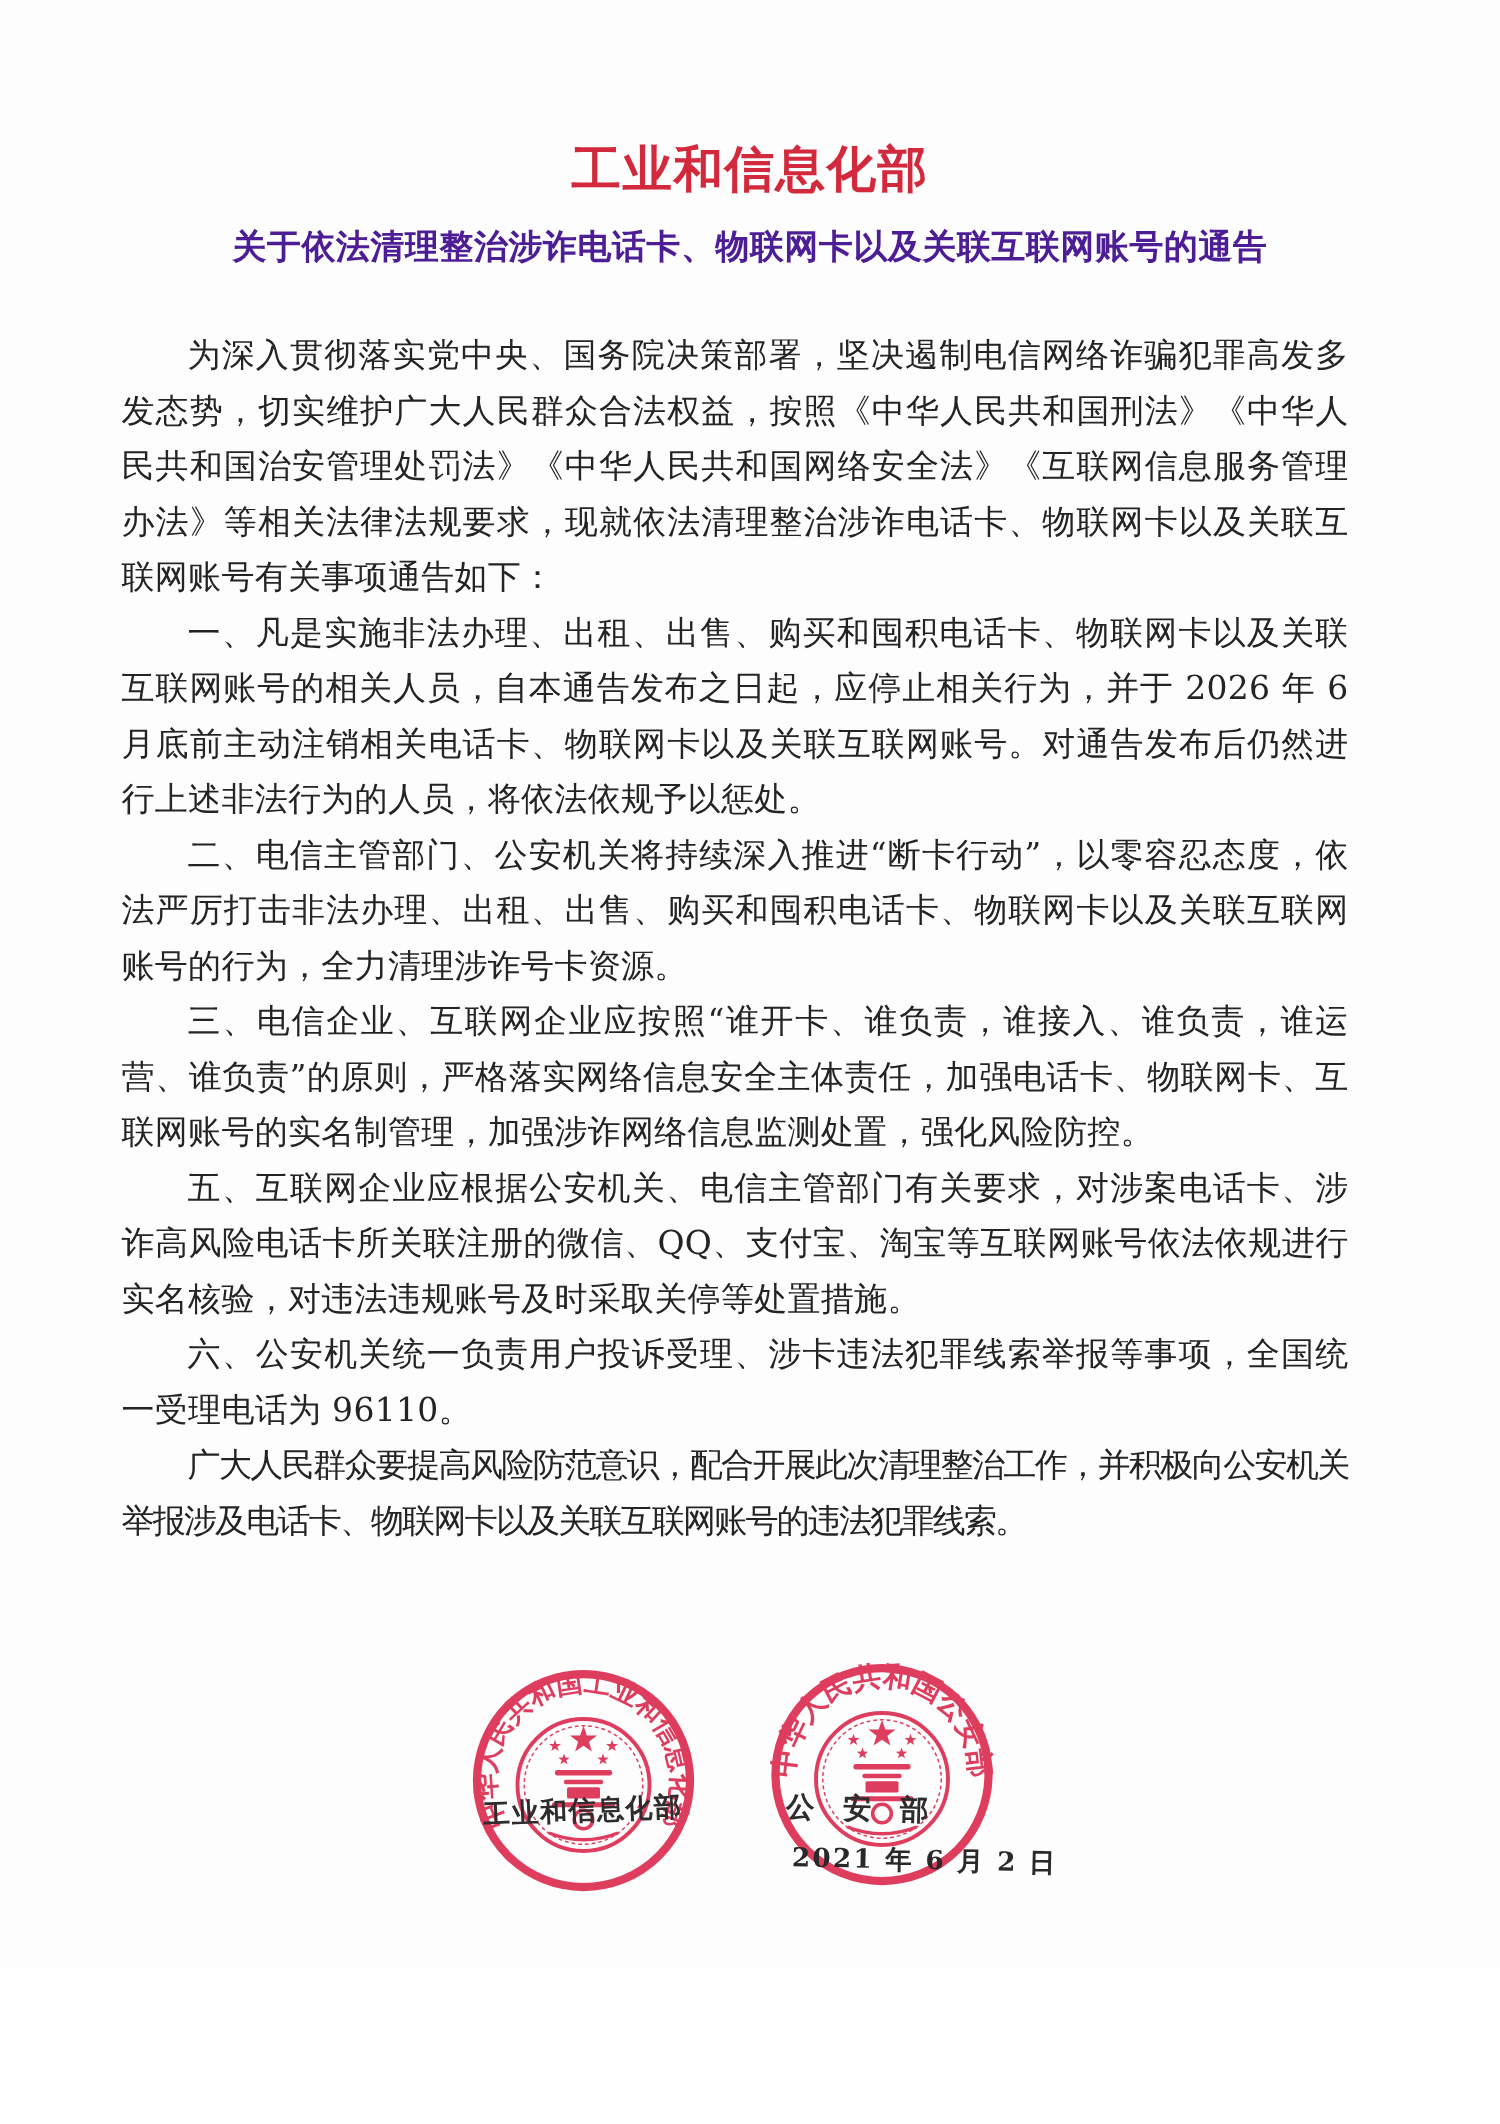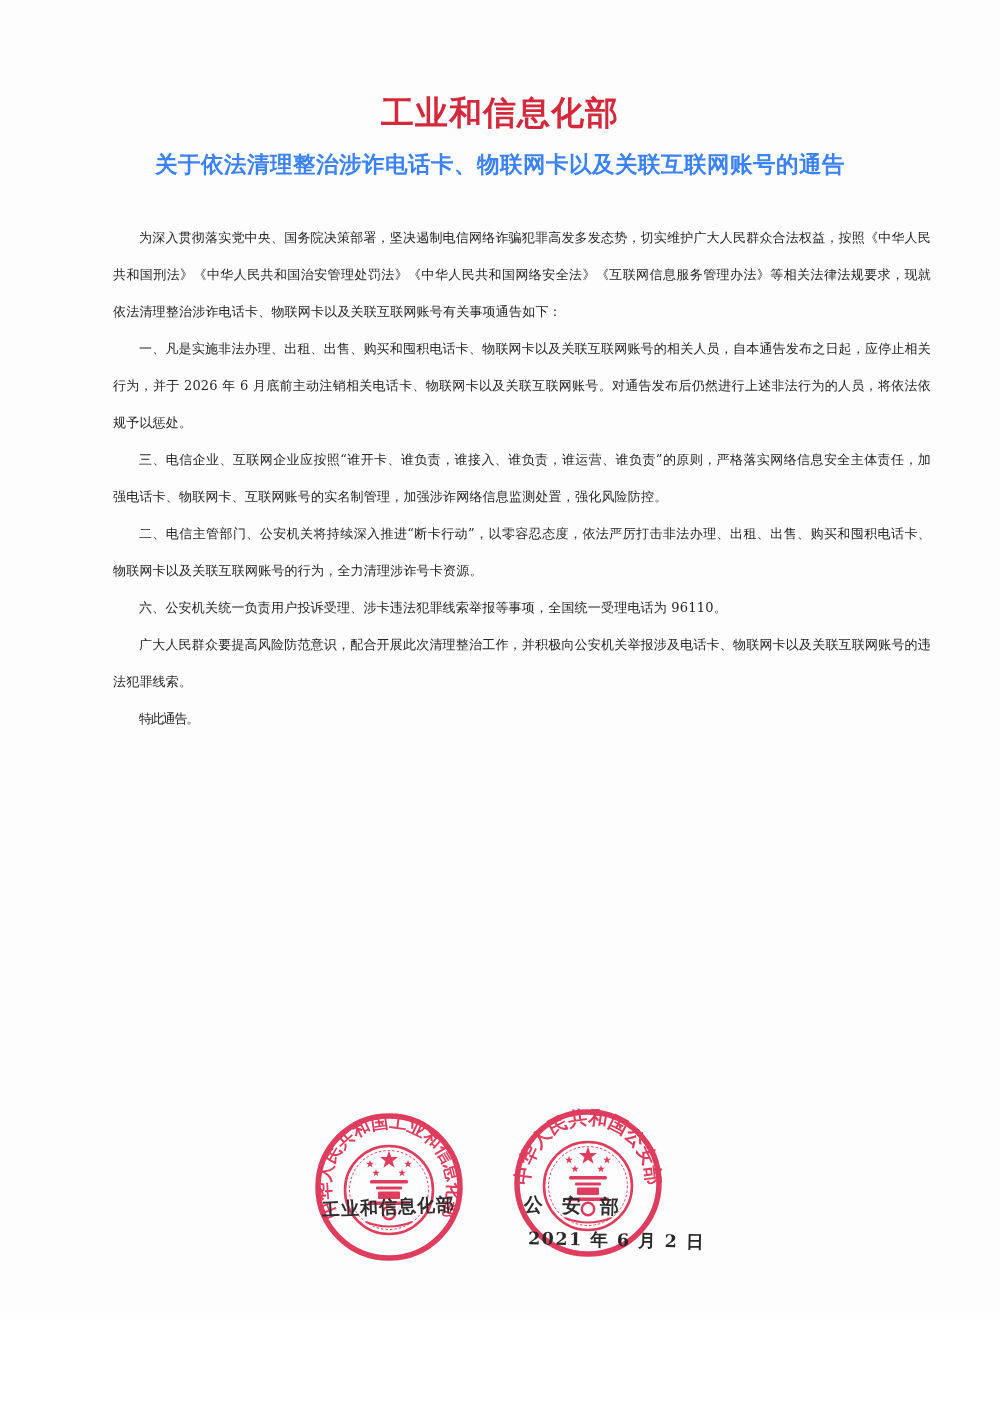--- a/index.html
+++ b/index.html
@@ -29,29 +29,29 @@
   .ministry-right { letter-spacing: 57px; margin-right: -57px; }
   .doc-title {
     position: absolute;
     top: 149px;
     left: 0;
     width: 100%;
     margin: 0;
     text-align: center;
     font-size: 22.5px;
     font-weight: bold;
-    color: #3b82f6;
+    color: #4c1d95;
     letter-spacing: 0.5px;
   }
   .doc-body {
     position: absolute;
-    left: 113px;
+    left: 81px;
     top: 219px;
     width: 818px;
-    font-size: 13px;
+    font-size: 22px;
     line-height: 37px;
     text-align: justify;
     text-align-last: left;
     letter-spacing: 0.2px;
   }
   .doc-body p { margin: 0; text-indent: 2em; }
   
   .doc-body p:nth-child(7) { letter-spacing: -1.2px; }
   .stamp {
     position: absolute;
@@ -78,25 +78,25 @@
 
   <div class="ministries" style="color:#d3293d;">
     <span class="ministry-left">工业和信息化部</span>
   </div>
 
   <h1 class="doc-title">关于依法清理整治涉诈电话卡、物联网卡以及关联互联网账号的通告</h1>
 
   <div class="doc-body">
     <p>为深入贯彻落实党中央、国务院决策部署，坚决遏制电信网络诈骗犯罪高发多发态势，切实维护广大人民群众合法权益，按照《中华人民共和国刑法》《中华人民共和国治安管理处罚法》《中华人民共和国网络安全法》《互联网信息服务管理办法》等相关法律法规要求，现就依法清理整治涉诈电话卡、物联网卡以及关联互联网账号有关事项通告如下：</p>
     <p>一、凡是实施非法办理、出租、出售、购买和囤积电话卡、物联网卡以及关联互联网账号的相关人员，自本通告发布之日起，应停止相关行为，并于 2026 年 6 月底前主动注销相关电话卡、物联网卡以及关联互联网账号。对通告发布后仍然进行上述非法行为的人员，将依法依规予以惩处。</p>
+    <p>二、电信主管部门、公安机关将持续深入推进“断卡行动”，以零容忍态度，依法严厉打击非法办理、出租、出售、购买和囤积电话卡、物联网卡以及关联互联网账号的行为，全力清理涉诈号卡资源。</p>
     <p>三、电信企业、互联网企业应按照“谁开卡、谁负责，谁接入、谁负责，谁运营、谁负责”的原则，严格落实网络信息安全主体责任，加强电话卡、物联网卡、互联网账号的实名制管理，加强涉诈网络信息监测处置，强化风险防控。</p>
-    <p>二、电信主管部门、公安机关将持续深入推进“断卡行动”，以零容忍态度，依法严厉打击非法办理、出租、出售、购买和囤积电话卡、物联网卡以及关联互联网账号的行为，全力清理涉诈号卡资源。</p>
+    <p>五、互联网企业应根据公安机关、电信主管部门有关要求，对涉案电话卡、涉诈高风险电话卡所关联注册的微信、QQ、支付宝、淘宝等互联网账号依法依规进行实名核验，对违法违规账号及时采取关停等处置措施。</p>
     <p>六、公安机关统一负责用户投诉受理、涉卡违法犯罪线索举报等事项，全国统一受理电话为 96110。</p>
     <p>广大人民群众要提高风险防范意识，配合开展此次清理整治工作，并积极向公安机关举报涉及电话卡、物联网卡以及关联互联网账号的违法犯罪线索。</p>
-    <p>特此通告。</p>
   </div>
 
   <svg class="stamp stamp-left" viewBox="0 0 150 150">
     <defs>
       <path id="ringArc" d="M 21.5 99.9 A 59 59 0 1 1 128.5 99.9" fill="none"></path>
       <path id="star" d="M0,-10 L2.35,-3.24 L9.51,-3.09 L3.8,1.24 L5.88,8.09 L0,4 L-5.88,8.09 L-3.8,1.24 L-9.51,-3.09 L-2.35,-3.24 Z"></path>
     </defs>
     <g fill="#dc2f53" stroke="#dc2f53">
       <circle cx="75" cy="75" r="71" fill="none" stroke-width="5.5"></circle>
       <circle cx="75" cy="78" r="44" fill="none" stroke-width="2.6"></circle>

